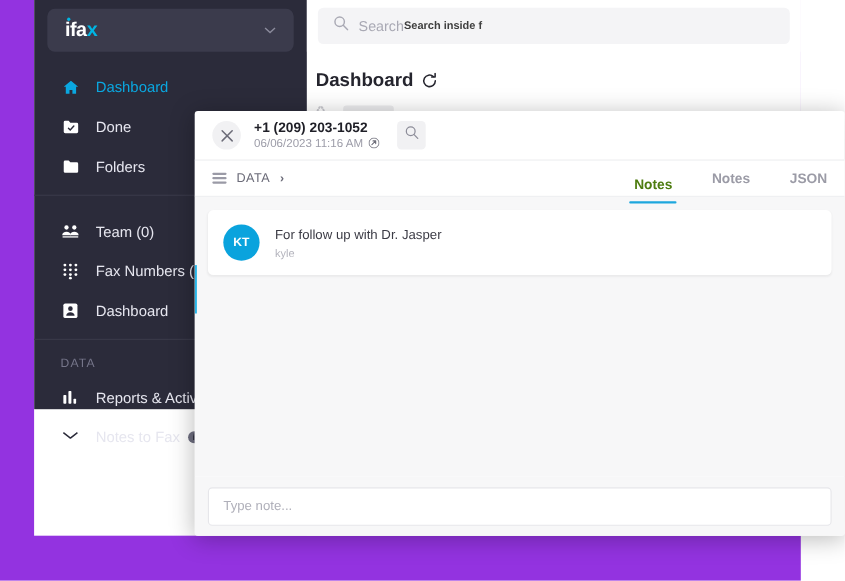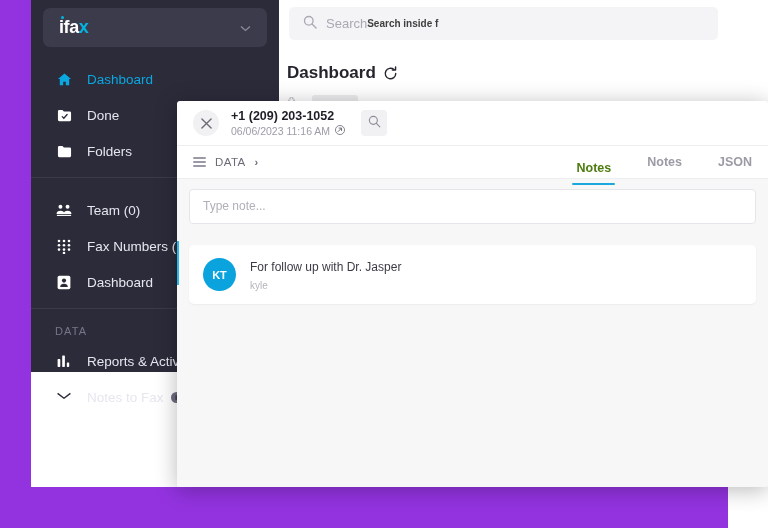--- a/index.html
+++ b/index.html
@@ -354,26 +354,26 @@
       <span>DATA</span>
       <span id="data-chevron">›</span>
     </div>
     <div id="tabs">
       <div class="tab active">Notes</div>
       <div class="tab">Notes</div>
       <div class="tab">JSON</div>
     </div>
   </div>
 
-  <div id="modal-footer">
-    <input id="note-input" type="text" placeholder="Type note..." style="">
-  </div>
-
   <div id="modal-body">
     <div id="note-card">
       <div id="note-avatar">KT</div>
       <div id="note-text">
         <span id="note-body">For follow up with Dr. Jasper</span>
         <span id="note-author">kyle</span>
       </div>
     </div>
   </div>
+
+  <div id="modal-footer">
+    <input id="note-input" type="text" placeholder="Type note..." style="">
+  </div>
 </div>
 
 </body></html>

